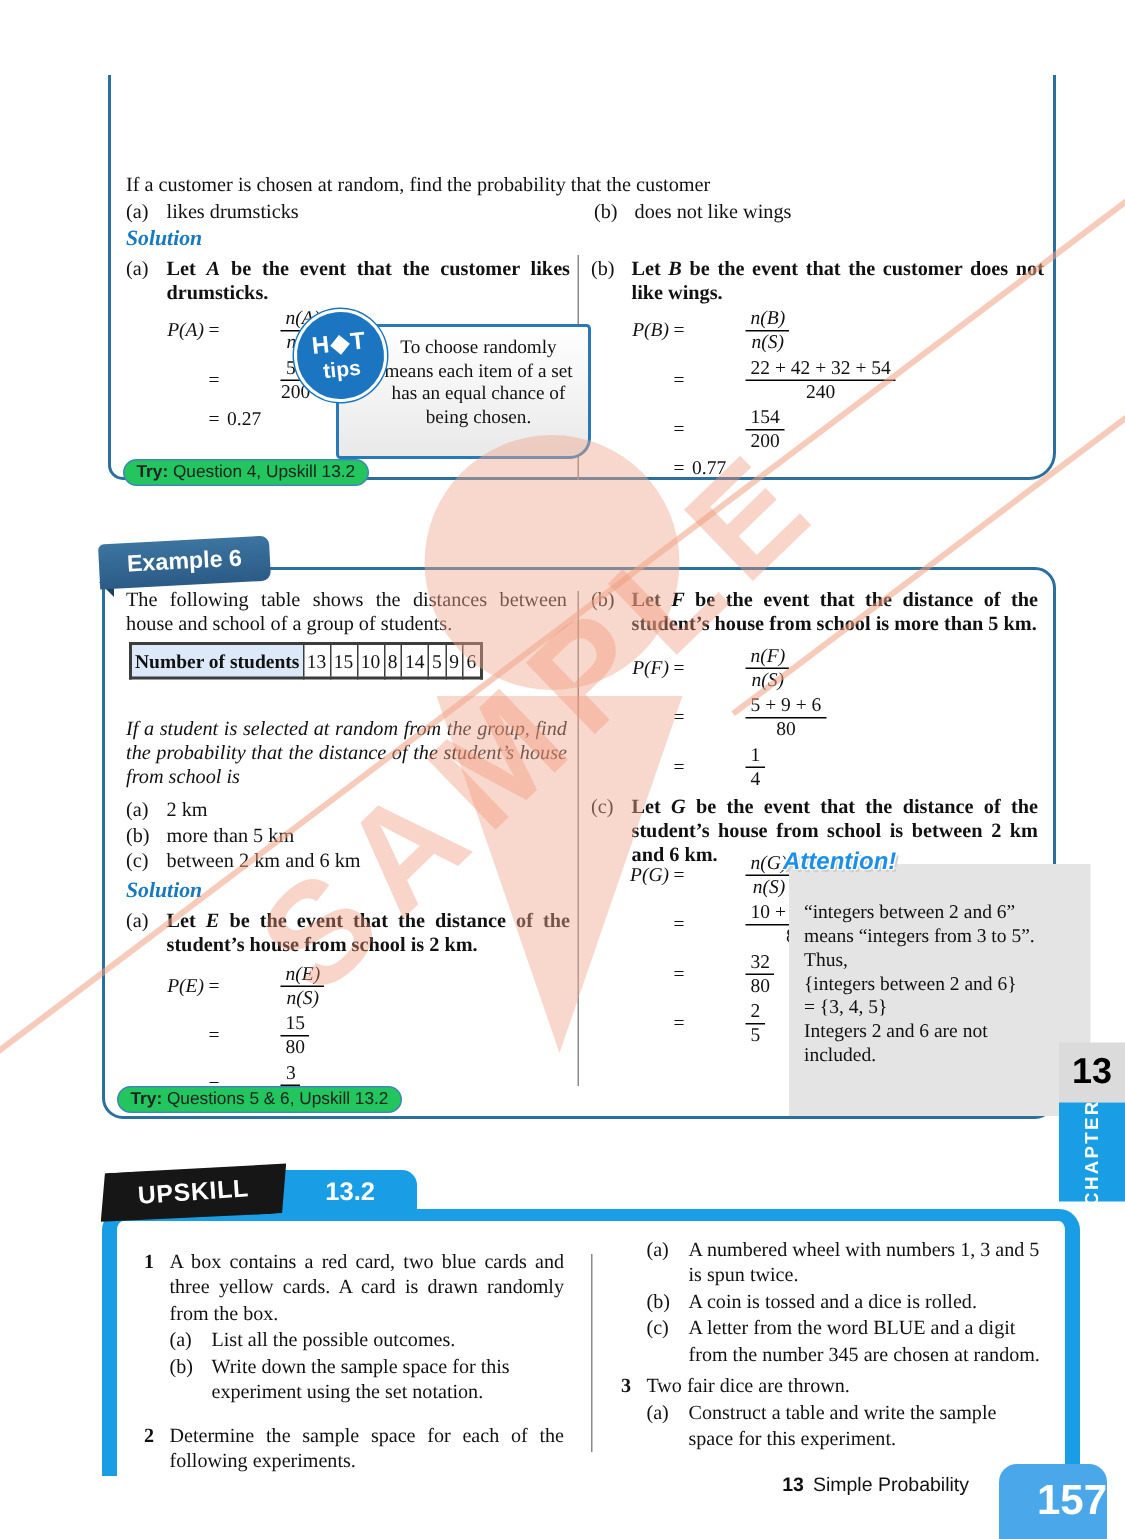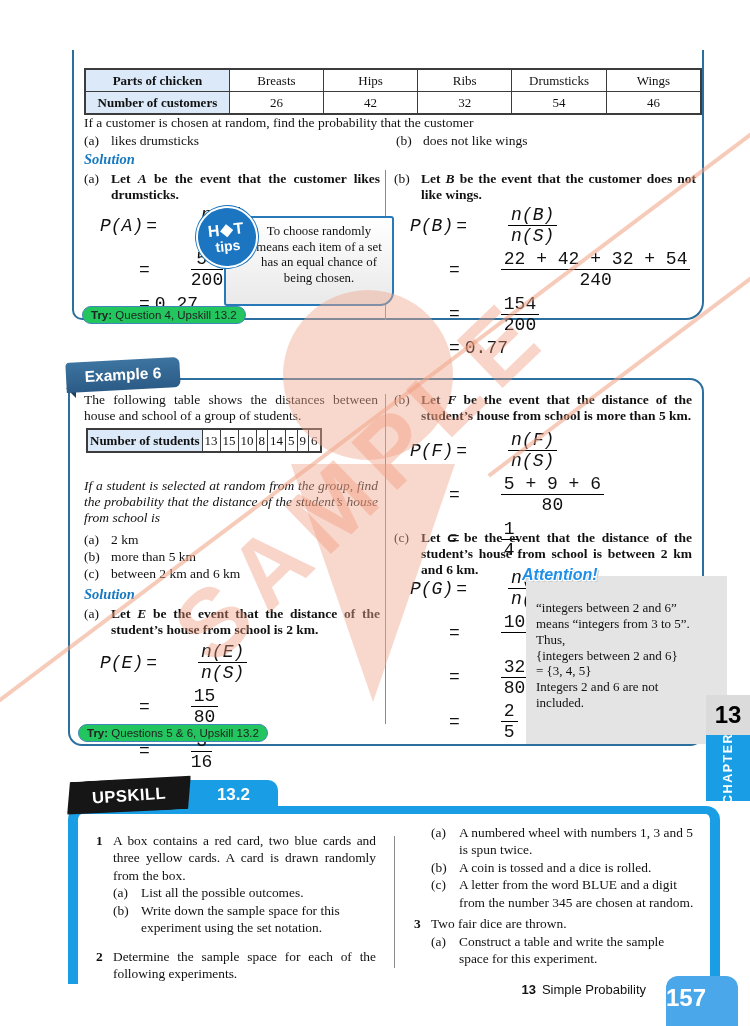--- a/index.html
+++ b/index.html
@@ -17,21 +17,21 @@
   #box1{left:72px;top:50px;width:628px;height:268px;border-top:none;border-left:2px solid #2a6f9e;
         border-right:2px solid #2a6f9e;border-bottom:2px solid #2a6f9e;border-radius:0 0 18px 10px;}
   #box2{left:68px;top:378px;width:632px;height:364px;}
   .divider{width:1px;background:#8a8a8a;}
   
   table.data{border-collapse:collapse;font-size:13px;}
   table.data td{border:1px solid #3c3c3c;text-align:center;padding:0 2px;height:21px;}
   table.data td.hd{background:#dce9f8;font-weight:bold;}
   table.data{border:2px solid #3c3c3c;}
   
-  .math{font-size:18px;font-family:Liberation Mono, monospace;}
+  .math{font-size:13px;}
   .mrow{display:flex;align-items:center;margin-bottom:3px;}
   .ml{display:inline-block;min-width:36px;text-align:right;margin-right:3px;}
   .meq{margin-right:5px;}
   .mv{font-style:italic;}
   .frac{display:inline-block;text-align:center;vertical-align:middle;margin-left:36px;}
   .fn{display:block;border-bottom:1px solid #000;padding:0 3px;line-height:1.12;}
   .fd{display:block;line-height:1.12;}
   i{font-style:italic;}
   
   .try{display:inline-block;background:#22c55e;border:1.5px solid #3f87b8;border-radius:9px;
@@ -82,59 +82,39 @@
   #chapTabGray{left:706px;top:695px;width:44px;height:40px;background:#dbdbdb;
                display:flex;align-items:center;justify-content:center;
                font-family:"Liberation Sans",sans-serif;font-weight:bold;font-size:24px;color:#000;}
   #chapTabBlue{left:706px;top:735px;width:44px;height:66px;background:#199ee6;
                display:flex;align-items:center;justify-content:center;}
   #chapTabBlue span{writing-mode:vertical-rl;transform:rotate(180deg);color:#fff;
                font-family:"Liberation Sans",sans-serif;font-weight:bold;font-size:12.5px;letter-spacing:1.5px;}
   #footerText{right:104px;top:982px;font-family:"Liberation Sans",sans-serif;font-size:13px;color:#111;}
   #footerText b{margin-right:6px;}
   #pageNum{left:666px;top:976px;width:72px;height:50px;background:#4aa7e9;border-radius:12px 12px 0 0;
-           color:#fff;font-family:"Liberation Sans",sans-serif;font-weight:bold;font-size:24px;
-           display:flex;align-items:flex-start;justify-content:flex-start;padding-top:8px;box-sizing:border-box;}
+           color:#fff;font-family:"Liberation Sans",sans-serif;font-weight:bold;font-size:28px;
+           display:flex;align-items:flex-start;justify-content:flex-end;padding-top:8px;box-sizing:border-box;}
   
   #wm{position:absolute;inset:0;pointer-events:none;z-index:5;}
   #wmCircle{left:283px;top:290px;width:170px;height:170px;border-radius:50%;background:#f0a98d;opacity:.45;}
   #wmTri{left:291px;top:464px;width:164px;height:238px;background:#f0a98d;opacity:.45;
          clip-path:polygon(0 0,100% 0,50% 100%);}
   #wmText{left:50px;top:425px;width:620px;text-align:center;transform:rotate(-44deg);
           font-family:"Liberation Sans",sans-serif;font-weight:bold;font-size:96px;
           letter-spacing:12px;color:rgba(240,150,120,.40);}
   .wmLine{height:4px;background:rgba(240,160,130,.55);transform:rotate(-37deg);}
 </style>
 </head>
 <body>
 
 <div id="page">
 
   <div id="box1" class="abs">
 
-    <table class="data abs" style="left:10px;top:18px;">
-      <tbody>
-          <tr>
-        <td class="hd" style="width:140px;">Parts of chicken</td>
-        <td style="width:90px;">Breasts</td>
-        <td style="width:90px;">Hips</td>
-        <td style="width:90px;">Ribs</td>
-        <td style="width:90px;">Drumsticks</td>
-        <td style="width:90px;">Wings</td>
-      </tr>
-      <tr>
-        <td class="hd">Number of customers</td>
-        <td>26</td>
-        <td>42</td>
-        <td>32</td>
-        <td>54</td>
-        <td>46</td>
-      </tr>
-    </tbody>
-      </table>
 
     <div class="abs" style="left:10px;top:65px;width:610px;">If a customer is chosen at random, find the probability that the customer</div>
     <div class="abs item" style="left:10px;top:83px;width:290px;">
       <span class="lbl">(a)</span>
       <span>likes drumsticks</span>
     </div>
     <div class="abs item" style="left:322px;top:83px;width:290px;">
       <span class="lbl">(b)</span>
       <span>does not like wings</span>
     </div>

